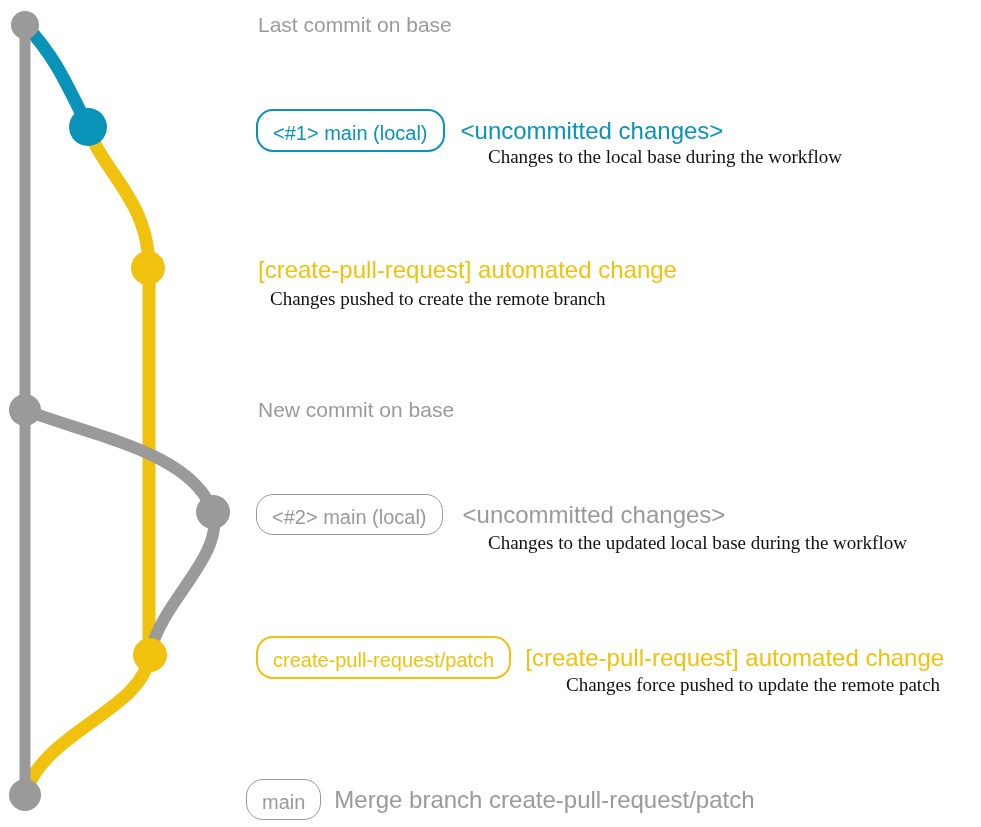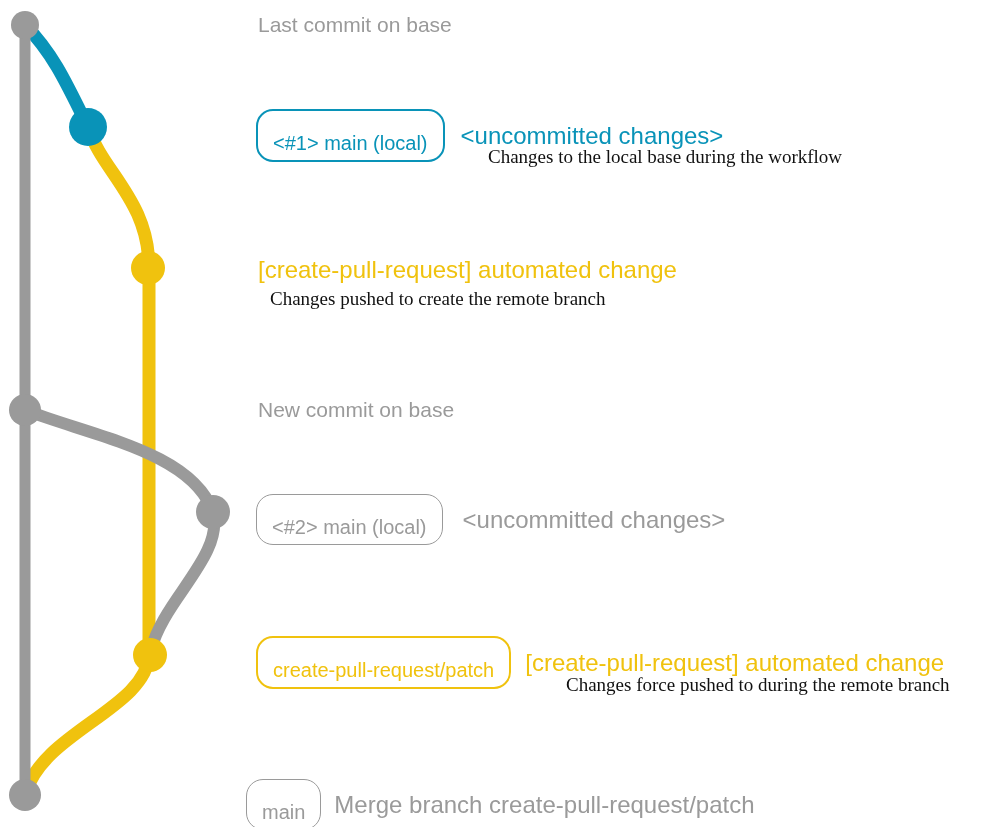--- a/index.html
+++ b/index.html
@@ -37,21 +37,21 @@
   }
   .row {
     display: flex;
     align-items: center;
     white-space: nowrap;
   }
   .badge {
     display: inline-block;
     border: 2px solid;
     border-radius: 17px;
-    padding: 20px 15px 5px 15px;
+    padding: 10px 15px 5px 15px;
     font-size: 20px;
     line-height: 24px;
     white-space: nowrap;
     background: #ffffff;
   }
   .badge.blue   { color: var(--blue, #0993b8);   border-color: var(--blue, #0993b8); }
   .badge.gray   { color: var(--gray, #9a9a9a);   border-color: var(--gray, #9a9a9a); border-width: 1.5px; }
   .badge.yellow { color: var(--yellow, #f0c20e); border-color: var(--yellow, #f0c20e); }
 
   .status {
@@ -103,25 +103,26 @@
 
   <div class="abs status yellow" style="left:258px; top:256px;">[create-pull-request] automated change</div>
   <div class="abs desc" style="left:270px; top:288px;">Changes pushed to create the remote branch</div>
 
   <div class="abs annotation" style="left:258px; top:397px;">New commit on base</div>
 
   <div class="abs row" style="left:256px; top:494px; gap:20px;">
     <span class="badge gray">&lt;#2&gt; main (local)</span>
     <span class="status gray">&lt;uncommitted changes&gt;</span>
   </div>
+  <div class="abs desc" style="left:488px; top:532px;">Changes to the updated local base during the workflow</div>
 
   <div class="abs row" style="left:256px; top:636px; gap:14px;">
     <span class="badge yellow">create-pull-request/patch</span>
     <span class="status yellow">[create-pull-request] automated change</span>
   </div>
-  <div class="abs desc" style="left:566px; top:674px;">Changes force pushed to during the remote branch</div>
+  <div class="abs desc" style="left:566px; top:674px;">Changes force pushed to update the remote patch</div>
 
   <div class="abs row" style="left:246px; top:779px; gap:13px;">
     <span class="badge gray">main</span>
     <span class="status gray">Merge branch create-pull-request/patch</span>
   </div>
 
 </div>
 
 </body></html>

